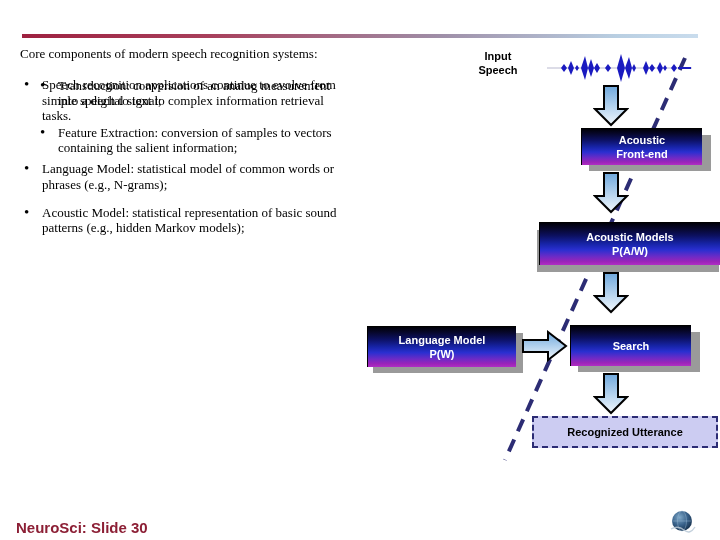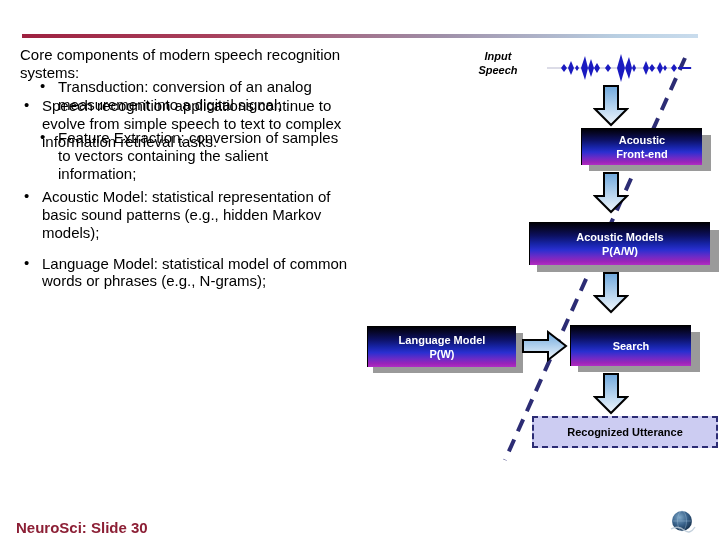--- a/index.html
+++ b/index.html
@@ -37,22 +37,23 @@
     height: 4px;
     background: linear-gradient(to right, #9e2140 0%, #a8405c 28%, #9f8fa8 62%, #b9cfe2 88%, #c9dced 100%);
   }
 
   
   .textcol {
     position: absolute;
     left: 20px;
     width: 330px;
     color: #000000;
-    font-size: 15px;
+    font-size: 13px;
     line-height: 1.18;
+    font-family: Liberation Serif, serif;
   }
   
   #block-a { top: 46px; }
   #block-b { top: 62px; }
 
   .para {
     margin: 0 0 10px 0;
   }
   .bullet {
     position: relative;
@@ -106,21 +107,20 @@
     height: 430px;
   }
   .dg-label {
     position: absolute;
     font-size: 11px;
     font-weight: bold;
     color: #000000;
     text-align: center;
     line-height: 1.25;
     white-space: pre-line;
-    font-style: italic;
   }
   .proc-box {
     position: absolute;
     background: linear-gradient(to bottom,
         #000008 0%, #060627 12%, #0c1060 30%,
         #1724a8 50%, #2a2fd0 64%, #6c2bc6 80%,
         #9b24b8 92%, #b02ec4 100%);
     border-top: 1px solid #000000;
     border-left: 1px solid #000000;
     color: #ffffff;
@@ -159,22 +159,22 @@
 </head>
 <body>
 
 <div id="slide">
 
   <div id="title-rule"></div>
 
   <div class="textcol" id="block-b">
     <p class="subbullet">Transduction: conversion of an analog measurement into a digital signal;</p>
     <p class="subbullet">Feature Extraction: conversion of samples to vectors containing the salient information;</p>
+    <p class="bullet">Language Model: statistical model of common words or phrases (e.g., N-grams);</p>
     <p class="bullet">Acoustic Model: statistical representation of basic sound patterns (e.g., hidden Markov models);</p>
-    <p class="bullet">Language Model: statistical model of common words or phrases (e.g., N-grams);</p>
   </div>
 
   <div class="textcol" id="block-a">
     <p class="para">Core components of modern speech recognition systems:</p>
     <p class="bullet" style="margin-top:16px;">Speech recognition applications continue to evolve from simple speech to text to complex information retrieval tasks.</p>
   </div>
 
   <div id="diagram">
 
     <svg id="dashline" width="365" height="430">
@@ -227,21 +227,21 @@
       <defs>
         <linearGradient id="ag2" x1="0" y1="0" x2="0" y2="1">
           <stop offset="0%" stop-color="#6fa8dc"></stop>
           <stop offset="100%" stop-color="#f2f8fd"></stop>
         </linearGradient>
       </defs>
       <path d="M11 1 L25 1 L25 24 L34 24 L18 40 L2 24 L11 24 Z" fill="url(#ag2)" stroke="#000000" stroke-width="2"></path>
     </svg>
 
     <div class="shadow" style="left:182px; top:190px; width:182px; height:42px;"></div>
-    <div class="proc-box" style="left:174px; top:182px; width:180px; height:42px;">
+    <div class="proc-box" style="left:184px; top:182px; width:180px; height:42px;">
       <span class="bx-line">Acoustic Models</span>
       <span class="bx-line">P(A/W)</span>
     </div>
 
     <svg class="arrow-svg" style="left:238px; top:232px;" width="36" height="42" viewBox="0 0 36 42">
       <defs>
         <linearGradient id="ag3" x1="0" y1="0" x2="0" y2="1">
           <stop offset="0%" stop-color="#6fa8dc"></stop>
           <stop offset="100%" stop-color="#f2f8fd"></stop>
         </linearGradient>

